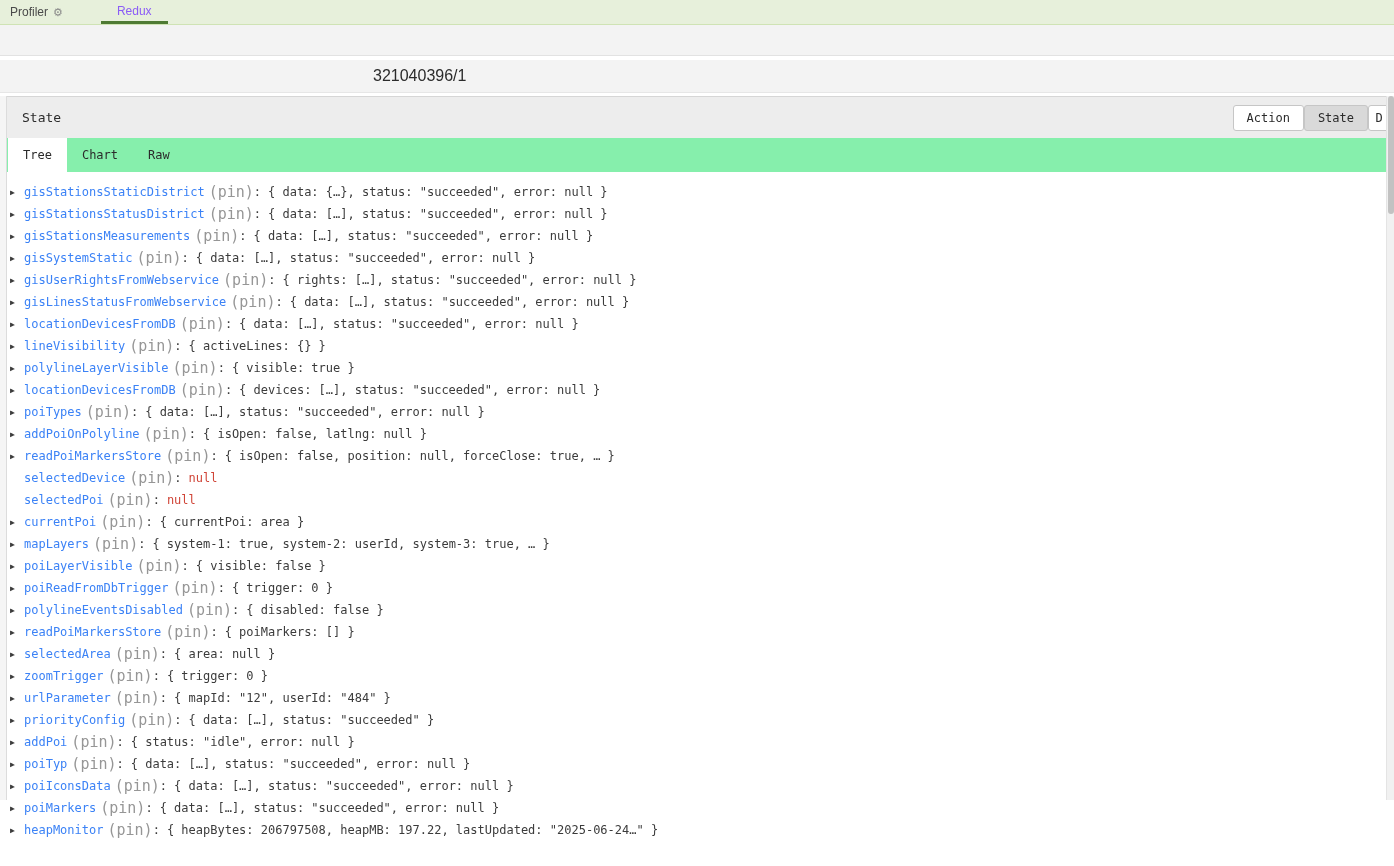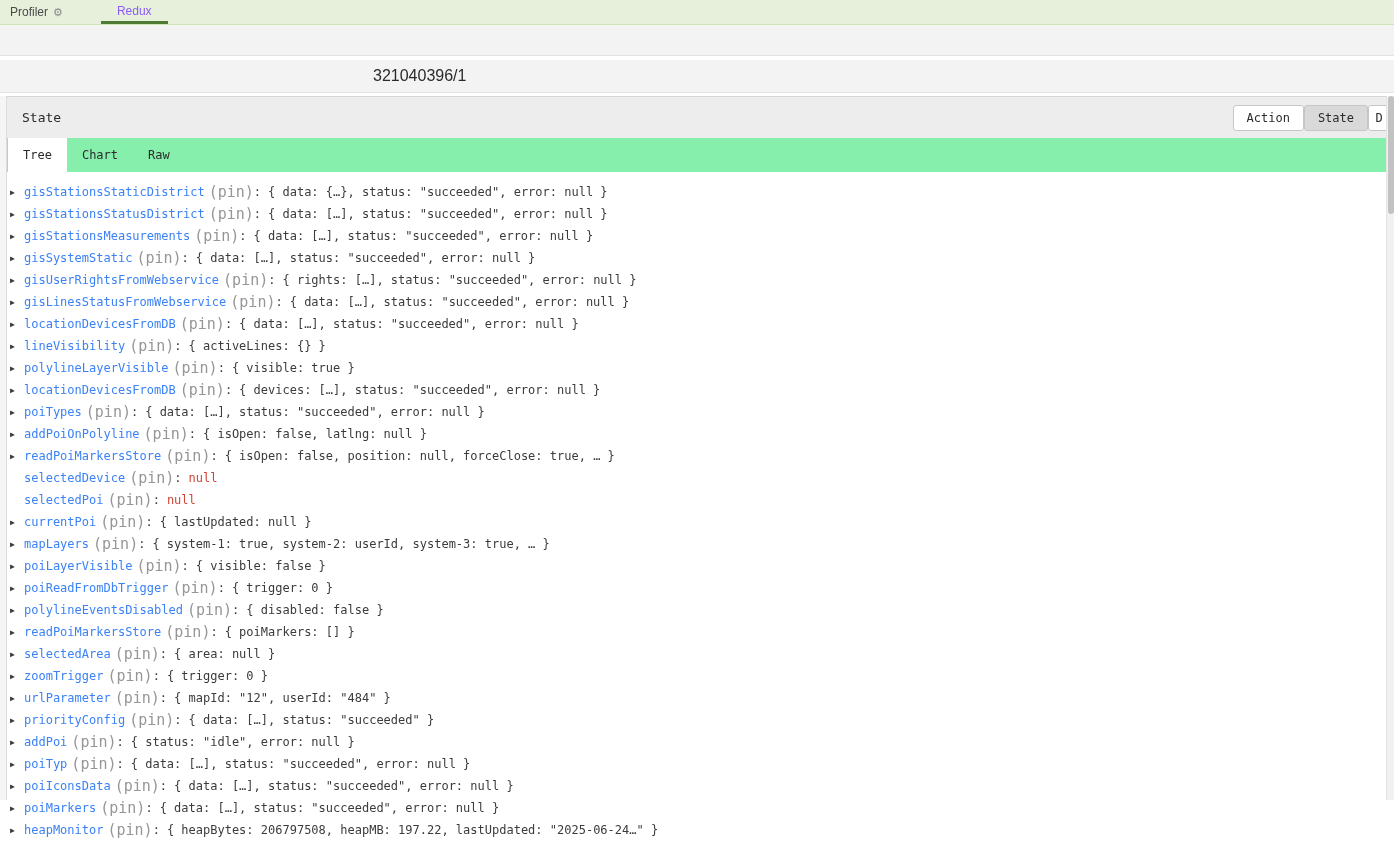--- a/index.html
+++ b/index.html
@@ -216,21 +216,21 @@
     <span class="pin">(pin)</span>
     <span class="colon">:</span>
     <span class="val red">null</span>
   </div>
 
   <div class="tree-row">
     <span class="arrow">▶</span>
     <span class="key">currentPoi</span>
     <span class="pin">(pin)</span>
     <span class="colon">:</span>
-    <span class="val">{ lastUpdated: null }</span>
+    <span class="val">{ currentPoi: area }</span>
   </div>
 
   <div class="tree-row">
     <span class="arrow">▶</span>
     <span class="key">mapLayers</span>
     <span class="pin">(pin)</span>
     <span class="colon">:</span>
     <span class="val">{ system-1: true, system-2: userId, system-3: true, … }</span>
   </div>
 

